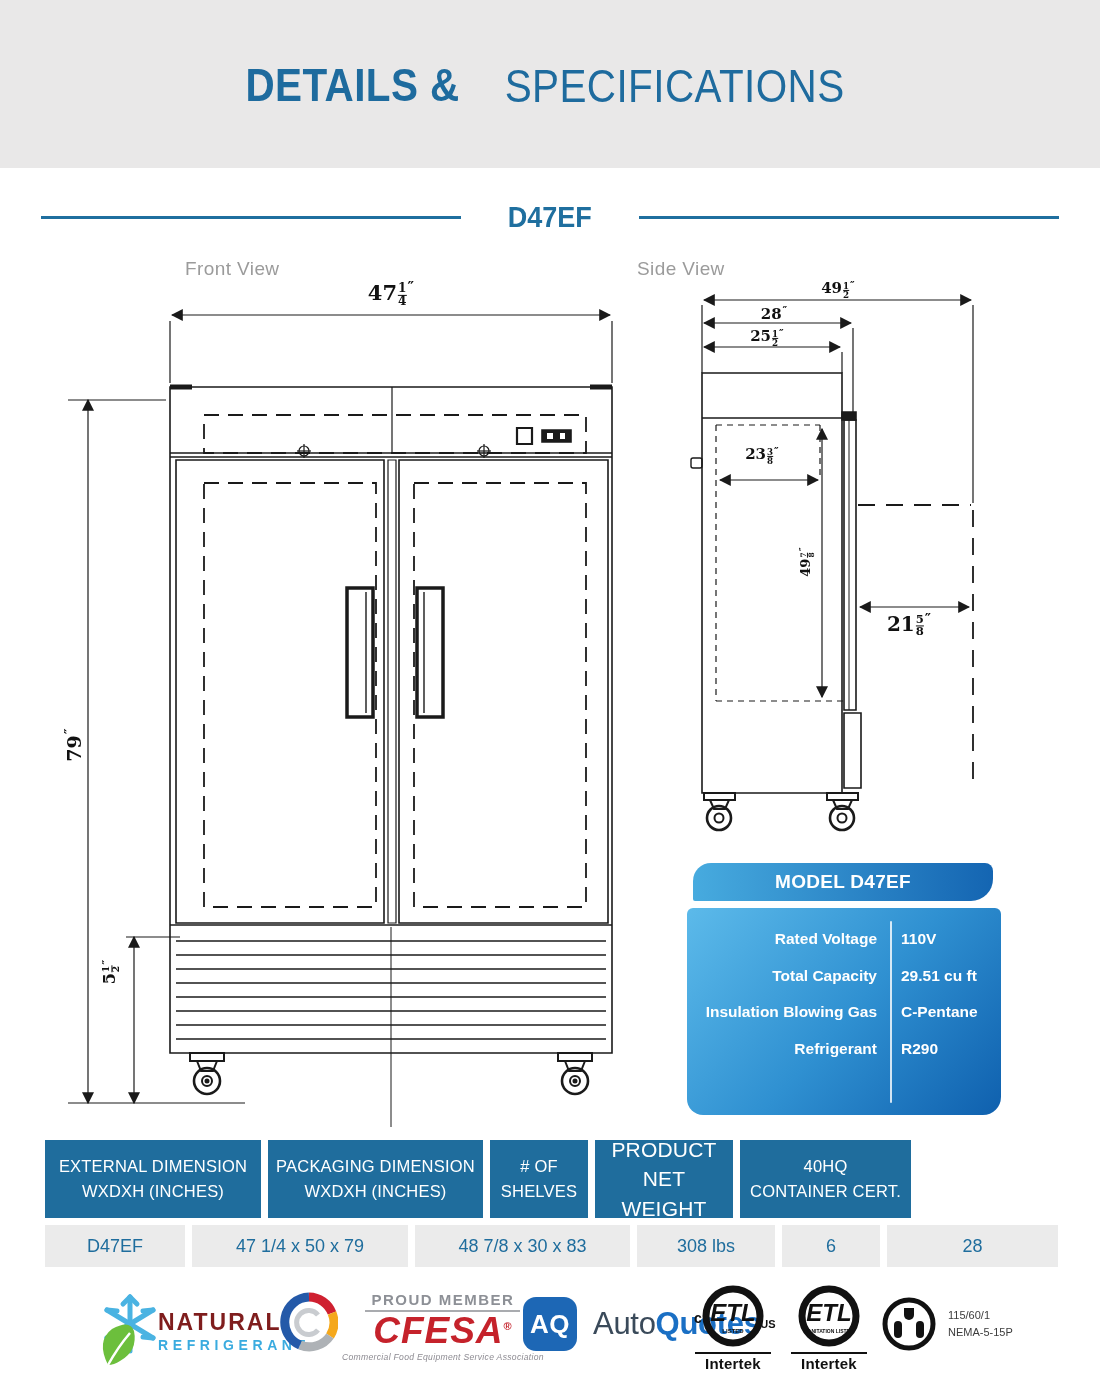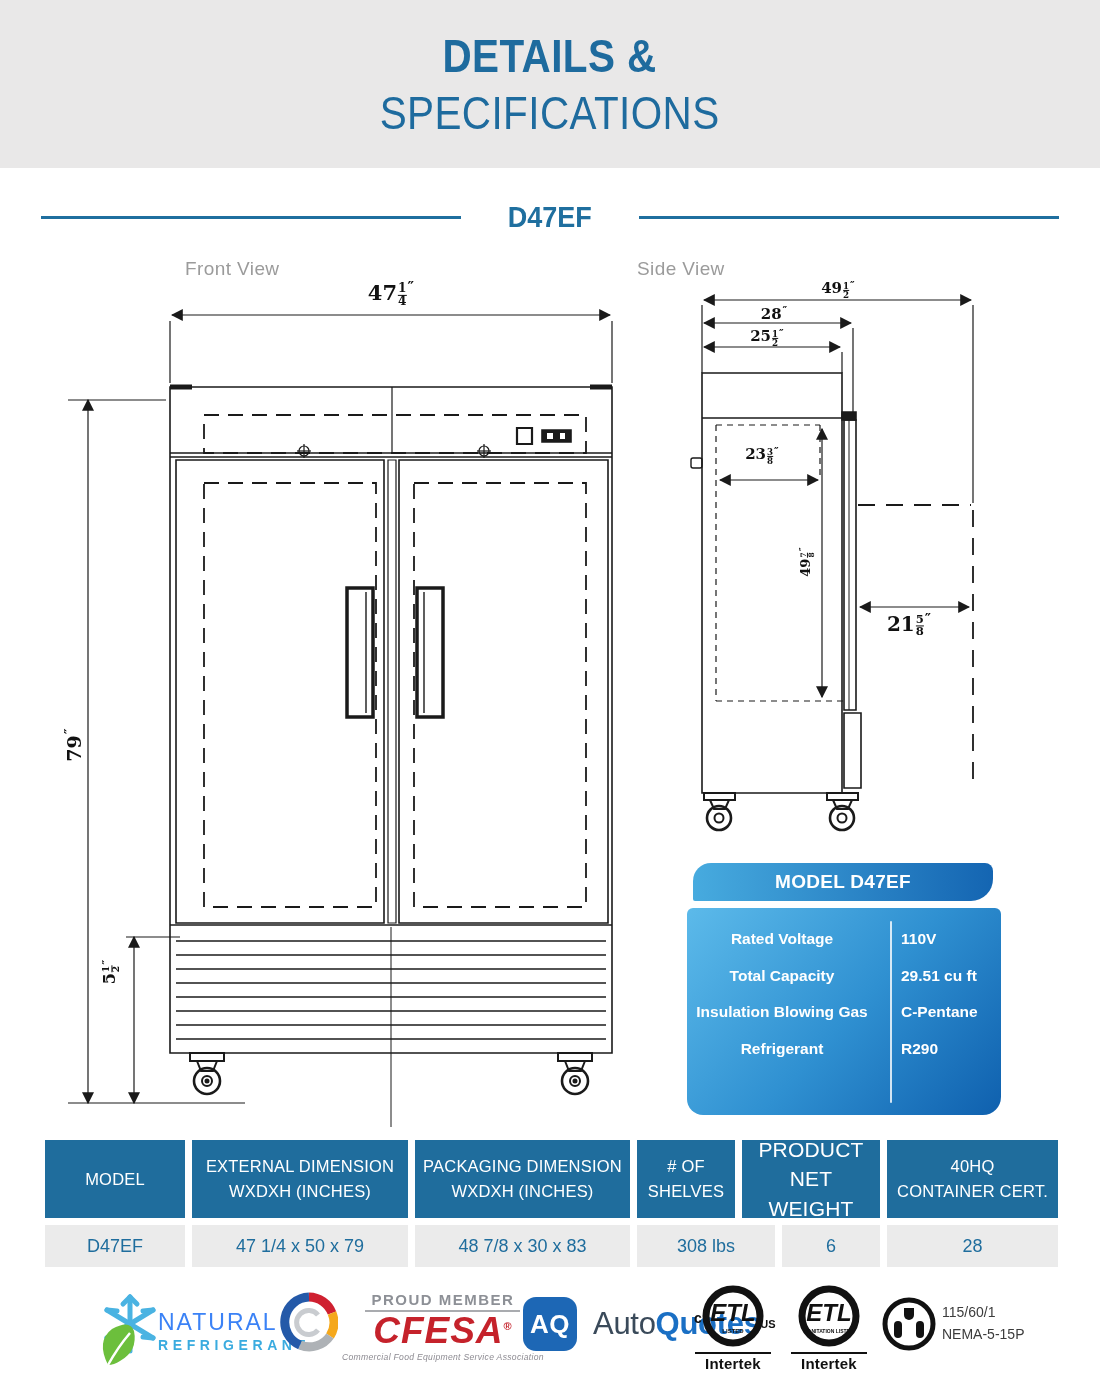--- a/index.html
+++ b/index.html
@@ -1,21 +1,21 @@
 <!DOCTYPE html>
 <html><head>
 <meta charset="utf-8">
 <style>
   html,body{margin:0;padding:0;background:#fff;}
   .page{position:relative;width:1100px;height:1394px;background:#fff;overflow:hidden;
         font-family:"Liberation Sans",sans-serif;}
 
   
   .gray-band{position:absolute;left:0;top:0;width:1100px;height:168px;background:#e9e8e8;
-             display:flex;flex-direction:column;align-items:center;justify-content:center;}
+             display:flex;align-items:center;justify-content:center;}
   .t1{font-size:47px;font-weight:800;color:#1e6b9e;letter-spacing:.5px;transform:scaleX(.86);}
   .t2{font-size:47px;font-weight:400;color:#1e6b9e;letter-spacing:.5px;transform:scaleX(.86);margin-top:2px;}
 
   .model-row{position:absolute;left:0;top:200px;width:1100px;display:flex;align-items:center;justify-content:center;}
   .model-row .line{height:3px;background:#1f6f9f;width:420px;}
   .model-title{font-size:30px;font-weight:700;color:#1f6f9f;margin:0 42px;transform:scaleX(.9);}
 
   
   .view-label{position:absolute;color:#9b9b9b;font-size:19px;letter-spacing:.4px;}
   .drawing-svg{position:absolute;left:0;top:255px;width:1100px;height:880px;}
@@ -34,39 +34,39 @@
   .spec-head{position:absolute;left:6px;right:12px;top:0;height:38px;
              background:linear-gradient(90deg,#47abdf 0%,#1465b2 100%);
              border-radius:18px 8px 22px 2px;display:flex;align-items:center;justify-content:center;
              color:#fff;font-weight:700;font-size:19px;letter-spacing:.3px;}
   .spec-body{position:absolute;left:0;right:4px;top:45px;bottom:0;
              background:linear-gradient(132deg,#5cbaea 0%,#2f90d1 52%,#0f60ae 100%);
              border-radius:6px 6px 18px 16px;padding-top:13px;box-sizing:border-box;}
   .spec-divider{position:absolute;left:203px;top:58px;bottom:12px;width:2px;
                 background:rgba(255,255,255,.8);border-radius:1px;}
   .spec-row{display:flex;align-items:center;height:36.5px;}
-  .spec-label{width:190px;text-align:center;color:#fff;font-weight:700;font-size:15.5px;}
+  .spec-label{width:190px;text-align:right;color:#fff;font-weight:700;font-size:15.5px;}
   .spec-value{margin-left:24px;color:#fff;font-weight:700;font-size:15.5px;}
 
   
   .table{position:absolute;left:45px;top:1140px;width:1013px;}
   .thead,.trow{display:flex;gap:7px;}
   .th{background:#1f6d9d;color:#fff;height:78px;display:flex;align-items:center;justify-content:center;
       text-align:center;white-space:pre-line;font-size:16.5px;line-height:1.5;letter-spacing:.2px;font-weight:400;}
   .th.big{font-size:21px;line-height:1.4;}
   .trow{margin-top:7px;}
   .td{background:#ebebeb;color:#1f6d9d;height:42px;display:flex;align-items:center;justify-content:center;
       font-size:18px;}
   .c0{width:140px;} .c1{width:216px;} .c2{width:215px;} .c3{width:138px;} .c4{width:98px;} .c5{width:171px;}
 
   
   .footer{position:absolute;left:58px;top:1283px;width:1010px;height:100px;}
   .lg-natural{position:absolute;left:30px;top:6px;display:flex;align-items:center;}
   .nat-text{margin-left:-14px;display:flex;flex-direction:column;}
-  .nat1{color:#3b82f6;font-weight:400;font-size:23px;letter-spacing:2px;}
+  .nat1{color:#7f1d1d;font-weight:700;font-size:23px;letter-spacing:2px;}
   .nat2{color:#3aabdf;font-weight:700;font-size:14px;letter-spacing:4.6px;margin-top:1px;}
 
   .lg-cfesa{position:absolute;left:222px;top:8px;display:flex;align-items:flex-start;}
   .cfesa-text{margin-left:4px;display:flex;flex-direction:column;align-items:center;}
   .cfesa-proud{color:#8d9096;font-weight:700;font-size:15px;letter-spacing:1.5px;
                border-bottom:2.5px solid #a9abaf;padding:0 6px 2px 6px;}
   .cfesa-name{color:#c5222b;font-weight:900;font-style:italic;font-size:37px;letter-spacing:1px;line-height:1.05;}
   .cfesa-reg{font-size:11px;vertical-align:super;font-style:normal;}
   .cfesa-sub{color:#8d8b92;font-style:italic;font-size:8.6px;letter-spacing:.3px;margin-top:1px;}
 
@@ -76,21 +76,21 @@
   .aq-name{margin-left:16px;font-size:31px;letter-spacing:-.3px;}
   .aq-auto{color:#3a4a5a;font-weight:400;}
   .aq-quotes{color:#1a6fc4;font-weight:700;}
 
   .etl{position:absolute;top:0;width:86px;display:flex;flex-direction:column;align-items:center;}
   .etl1{left:632px;} .etl2{left:728px;}
   .intertek{border-top:2.5px solid #111;margin-top:1px;padding-top:1px;font-weight:700;font-size:15px;
             color:#111;width:76px;text-align:center;letter-spacing:.2px;}
 
   .lg-plug{position:absolute;left:822px;top:12px;display:flex;align-items:center;}
-  .plug-text{margin-left:4px;font-size:14px;color:#3c3c3c;line-height:1.55;}
+  .plug-text{margin-left:10px;font-size:11px;color:#3c3c3c;line-height:1.55;}
 </style>
 </head>
 <body>
 
 <div class="page">
 
   <div class="gray-band">
     <div class="t1">DETAILS &amp;</div>
     <div class="t2">SPECIFICATIONS</div>
   </div>
@@ -330,21 +330,20 @@
       <div class="spec-row">
         <div class="spec-label">Refrigerant</div>
         <div class="spec-value">R290</div>
       </div>
     </div>
     <div class="spec-divider"></div>
   </div>
 
   <div class="table">
     <div class="thead">
-      <div class="th c0">MODEL</div>
       <div class="th c1">EXTERNAL DIMENSION
 WXDXH (INCHES)</div>
       <div class="th c2">PACKAGING DIMENSION
 WXDXH (INCHES)</div>
       <div class="th c4"># OF
 SHELVES</div>
       <div class="th c3 big">PRODUCT NET
 WEIGHT</div>
       <div class="th c5">40HQ
 CONTAINER CERT.</div>

